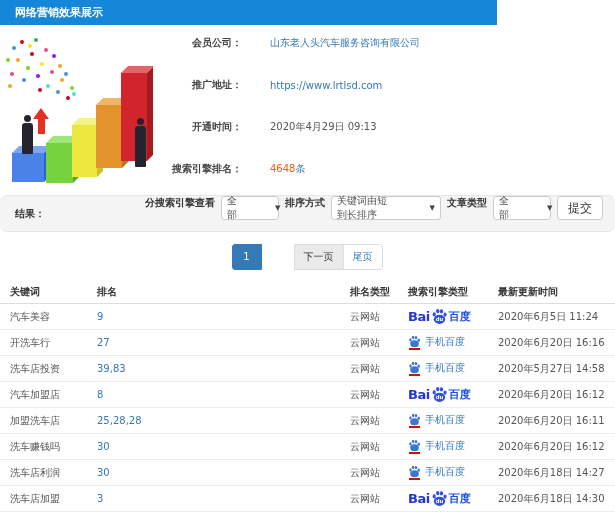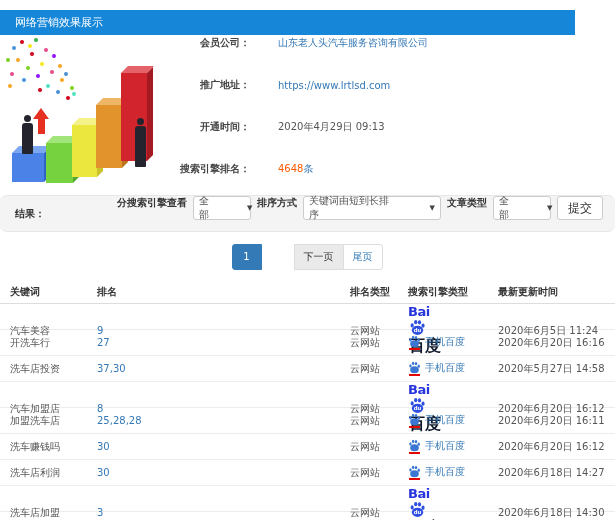--- a/index.html
+++ b/index.html
@@ -1,20 +1,20 @@
 <!DOCTYPE html>
 <html><head>
 <meta charset="utf-8">
 <style>
   html,body{margin:0;padding:0;background:#fff;}
   .page{position:relative;width:615px;height:520px;background:#fff;overflow:hidden;
         font-family:"DejaVu Sans","Liberation Sans",sans-serif;font-size:10px;color:#555;}
 
   
-  .topbar{position:absolute;left:0;top:10px;width:575px;height:25px;background:#1586d8;}
+  .topbar{position:absolute;left:0;top:0;width:497px;height:25px;background:#1586d8;font-weight:bold;}
   .topbar .title{line-height:25px;padding-left:15px;color:#fff;font-size:11px;}
 
   
   .chart{position:absolute;left:0;top:28px;width:182px;height:162px;}
   .bar{position:absolute;}
   .bar::before{content:"";position:absolute;left:0;top:-7px;width:100%;height:7px;
        background:var(--top);transform:skewX(-45deg);transform-origin:left bottom;}
   .bar::after{content:"";position:absolute;top:0;right:-6px;width:6px;height:100%;
        background:var(--side);transform:skewY(-45deg);transform-origin:left top;}
   .b1{left:12px;width:32px;height:29px;bottom:8px;background:#4b82e8;--top:#7ba6f0;--side:#2f63c4;}
@@ -34,58 +34,58 @@
        border-left:8px solid transparent;border-right:8px solid transparent;border-bottom:11px solid #e53022;}
   .arrow::after{content:"";position:absolute;left:4.5px;top:10px;width:7px;bottom:0;background:#e53022;}
   .man{position:absolute;width:16px;}
   .man::before{content:"";display:block;width:7px;height:7px;border-radius:50%;background:#24242e;margin:0 auto;}
   .man::after{content:"";display:block;width:11px;margin:1px auto 0;height:calc(100% - 9px);
        background:#24242e;border-radius:3px 3px 1px 1px;}
   .man-left{left:19px;top:87px;height:40px;}
   .man-right{left:132px;top:90px;height:50px;}
 
   
-  .info-list{position:absolute;left:158px;top:36px;display:grid;grid-template-columns:92px auto;
+  .info-list{position:absolute;left:150px;top:36px;display:grid;grid-template-columns:92px auto;
        column-gap:10px;row-gap:9px;align-items:center;gap:28px;}
   .info-label{text-align:right;font-weight:bold;color:#444;}
   .link{color:#3478b5;cursor:pointer;}
   .rank-wrap{color:#3478b5;}
   .rank-num{color:#ff5a00;}
 
   
   .result-bar{position:absolute;left:0;top:195px;width:615px;height:37px;background:#f4f4f4;
        border-top:1px solid #e7e7e7;border-bottom:1px solid #e7e7e7;box-sizing:border-box;border-radius:7px;}
   .result-label{position:absolute;left:15px;top:0;line-height:35px;font-weight:bold;color:#333;}
   .filters{position:absolute;right:12px;top:0;height:35px;display:flex;align-items:flex-start;gap:6px;}
   .flabel{font-weight:bold;color:#333;white-space:nowrap;}
   .select{height:24px;background:#fff;border:1px solid #ccc;border-radius:3px;display:flex;
        align-items:center;padding:0 5px;box-sizing:border-box;cursor:pointer;justify-content:space-between;gap:34px;}
   .select .caret{font-size:7px;color:#444;margin-left:4px;}
-  .sel-sm{width:58px;} .sel-lg{width:138px;}
+  .sel-sm{width:58px;} .sel-lg{width:110px;}
   .btn-submit{height:24px;padding:0 10px;background:#fff;border:1px solid #ccc;border-radius:3px;
        color:#333;font-size:12px;cursor:pointer;font-family:inherit;}
 
   
   .pagination{position:absolute;left:0;top:244px;width:615px;display:flex;justify-content:center;}
   .pg{height:24px;line-height:24px;padding:0 9px;border:1px solid #ddd;background:#fff;
        color:#337ab7;cursor:pointer;margin-left:-1px;}
   .pg-current{background:#337ab7;border-color:#337ab7;color:#fff;border-radius:3px 0 0 3px;min-width:10px;text-align:center;}
   .pg-next{background:#eaeaea;color:#333;margin-left:32px;}
   .pg-last{border-radius:0 3px 3px 0;}
 
   
   .table{position:absolute;left:0;top:280px;width:615px;}
   .thead,.trow{display:grid;grid-template-columns:87px 253px 58px 90px 1fr;align-items:center;
        padding:0 10px;box-sizing:border-box;}
   .thead{height:24px;font-weight:bold;color:#333;border-bottom:1px solid #ddd;}
   .trow{height:26px;border-bottom:1px solid #ececec;color:#555;}
   .trow .rank{color:#3478b5;cursor:pointer;}
-  .bd-logo{display:inline-flex;align-items:flex-start;cursor:pointer;flex-direction:column;}
+  .bd-logo{display:inline-flex;align-items:center;cursor:pointer;}
   .bd-bai{color:#2534dc;font-weight:bold;font-size:13px;letter-spacing:-0.5px;}
-  .bd-cn{color:#0f172a;font-weight:bold;font-size:16px;margin-left:1px;}
+  .bd-cn{color:#1d4ed8;font-weight:bold;font-size:11px;margin-left:1px;}
   .bd-paw{margin-left:1px;}
   .mb-logo{display:inline-flex;align-items:center;gap:4px;cursor:pointer;}
   .mb-paw{position:relative;display:inline-flex;}
   .mb-paw::after{content:"";position:absolute;left:1px;right:1px;bottom:-2px;height:2px;background:#e10600;}
   .mb-label{color:#3478b5;}
 </style>
 </head>
 <body>
 
 <div class="page">
@@ -195,21 +195,21 @@
               </svg>
             </span>
           <span class="mb-label">手机百度</span>
         </span>
       </div>
       <div>2020年6月20日 16:16</div>
     </div>
 
     <div class="trow">
       <div>洗车店投资</div>
-      <div class="rank">37,30</div>
+      <div class="rank">39,83</div>
       <div>云网站</div>
       <div>
         <span class="mb-logo">
           <span class="mb-paw">
               <svg viewBox="0 0 24 24" width="13" height="13">
                 <g fill="#3a76d2">
                   <ellipse cx="4.5" cy="9" rx="2.2" ry="3"></ellipse>
                   <ellipse cx="9.5" cy="4.5" rx="2.3" ry="3"></ellipse>
                   <ellipse cx="14.8" cy="4.8" rx="2.3" ry="3"></ellipse>
                   <ellipse cx="19.8" cy="9.5" rx="2.2" ry="3"></ellipse>

